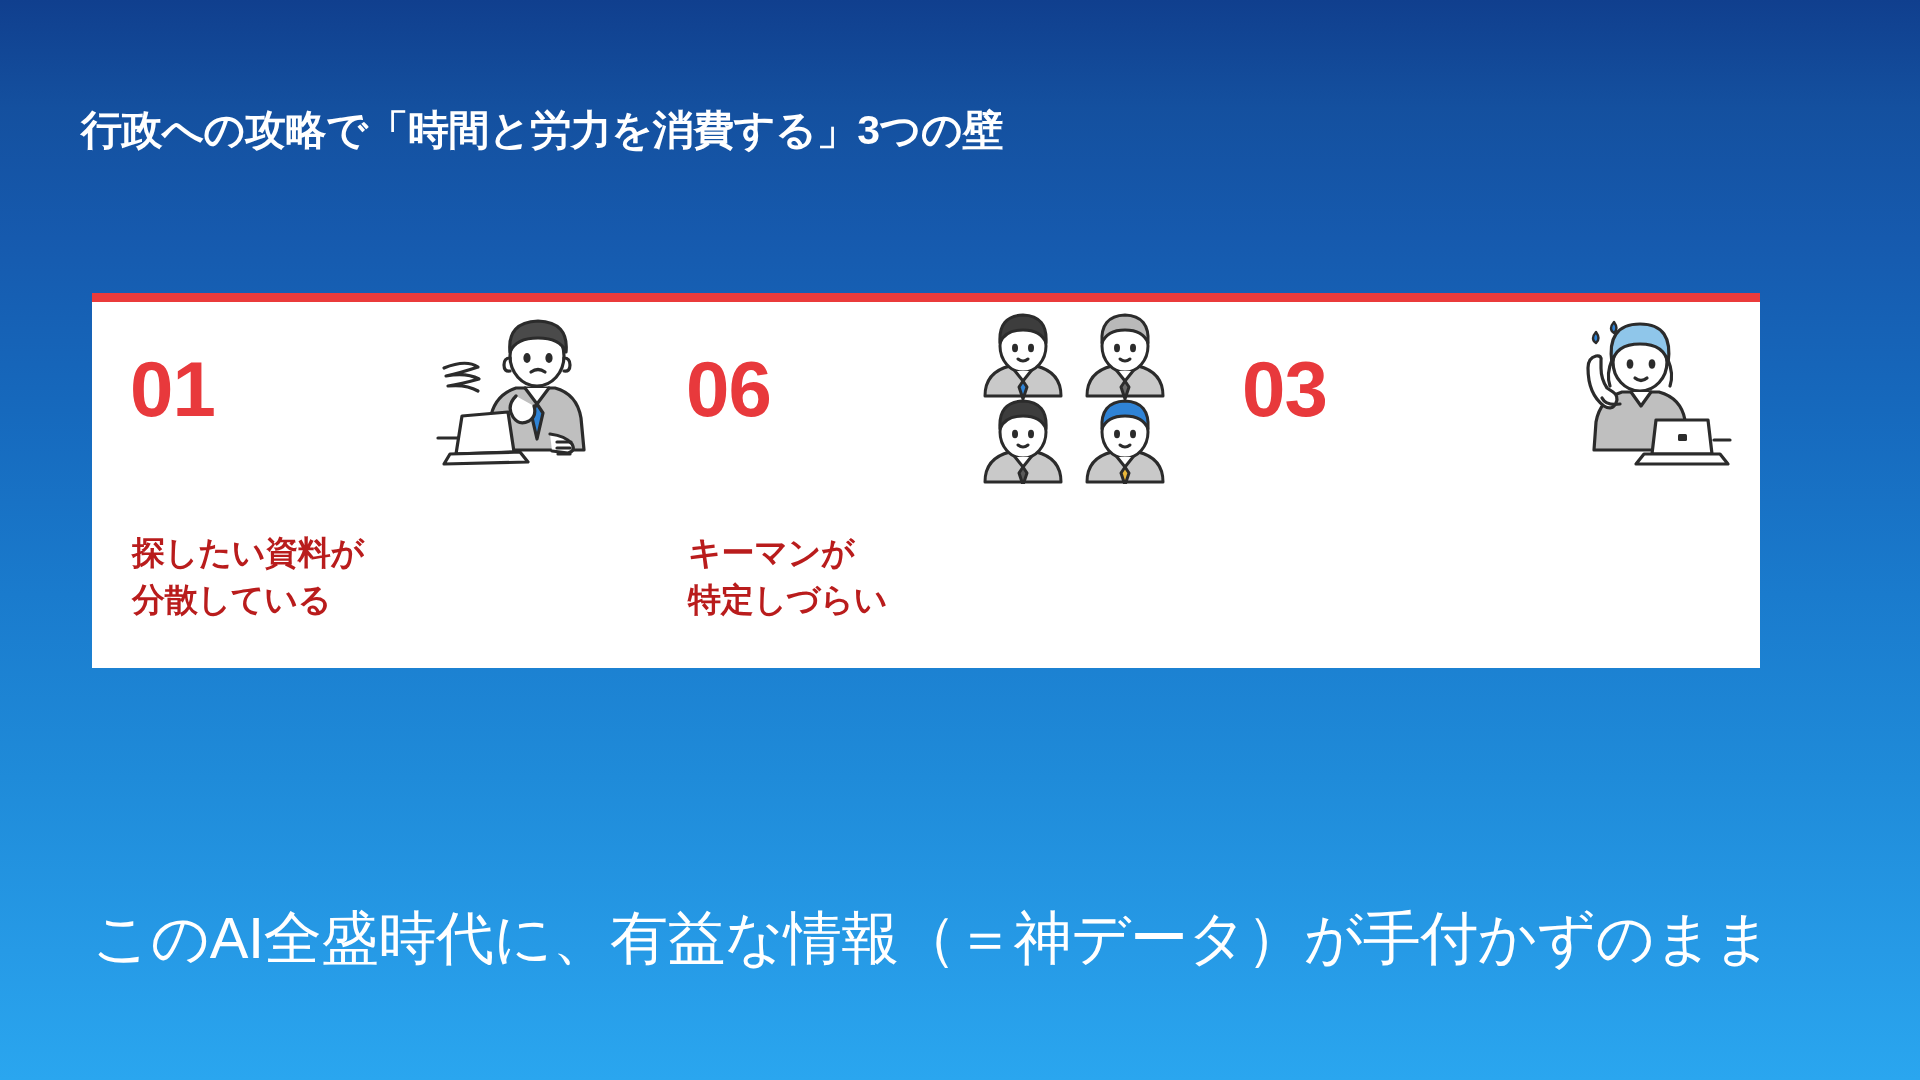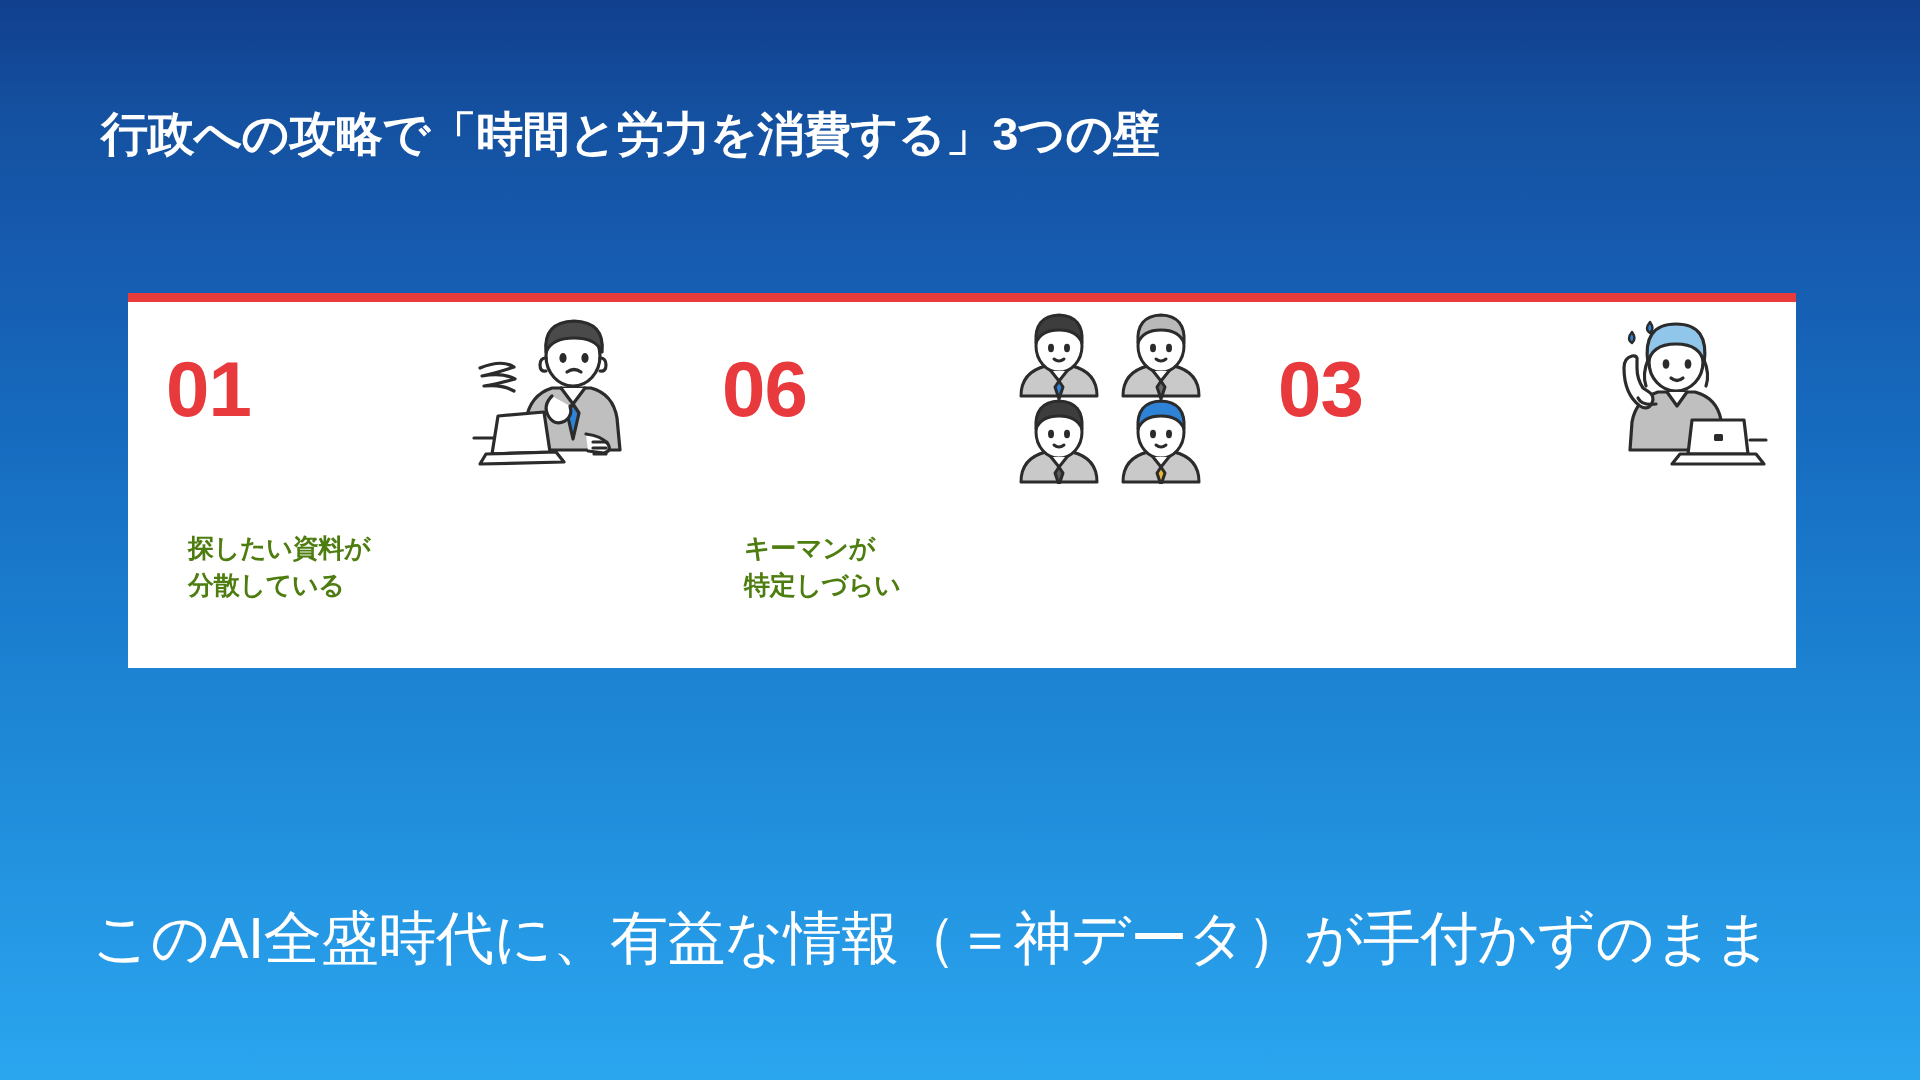--- a/index.html
+++ b/index.html
@@ -17,49 +17,48 @@
        #1669bd 38%,
        #1a7bcd 55%,
        #1f8bd9 72%,
        #269ae6 88%,
        #2aa6ef 100%);
     overflow:hidden;
   }
 
   
   #title{
-    position:absolute;left:101px;top:108px;width:1760px;
-    color:#ffffff;font-size:47px;font-weight:bold;
+    position:absolute;left:81px;top:108px;width:1760px;
+    color:#ffffff;font-size:41px;font-weight:bold;
     letter-spacing:-0.5px;line-height:1.12;white-space:nowrap;
   }
 
   
   #cards{
     position:absolute;left:92px;top:293px;
     width:1740px;height:375px;
-    display:flex;justify-content:center;
+    display:flex;justify-content:flex-start;
   }
   .card{
     position:relative;width:556px;height:375px;
     background:#ffffff;
     border-top:9px solid #ea3b3b;
     box-sizing:border-box;
     overflow:hidden;
   }
   .card-num{
     position:absolute;left:38px;top:48px;
     color:#e8393c;font-size:78px;font-weight:bold;
     letter-spacing:-1px;line-height:1;
   }
   .card-caption{
     position:absolute;left:40px;top:228px;
-    color:#4d7c0f;font-size:26px;font-weight:bold;
+    color:#b91c1c;font-size:33px;font-weight:bold;
     line-height:1.42;white-space:pre-line;
     letter-spacing:-0.3px;
-    margin-left:20px;
   }
   .card-art{
     position:absolute;right:14px;top:10px;
     width:210px;height:170px;
   }
   .card-art.wide{right:22px;top:4px;width:215px;height:178px;}
   .card-art svg{width:100%;height:100%;display:block;}
 
   
   #headline{

